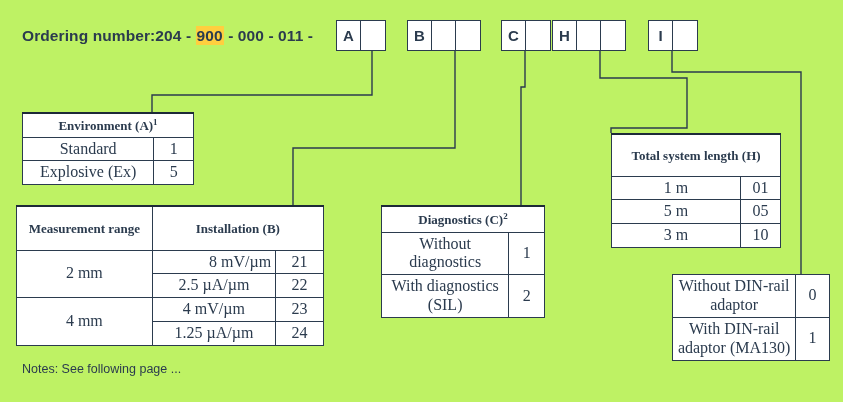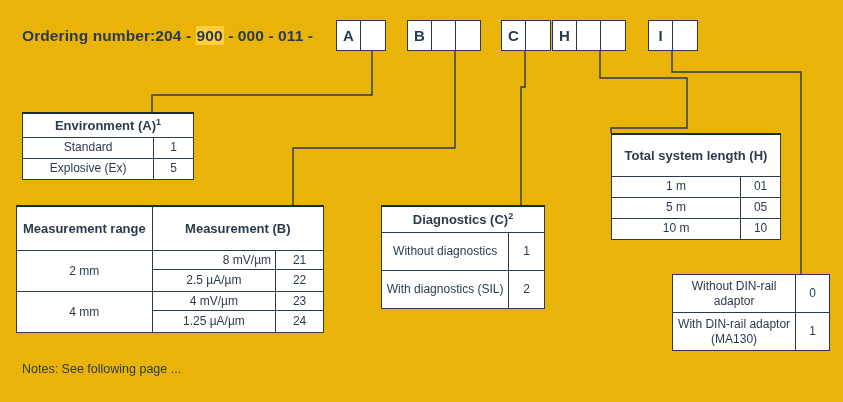--- a/index.html
+++ b/index.html
@@ -4,21 +4,21 @@
 <style>
   html, body {
     margin: 0;
     padding: 0;
     background: #ffffff;
   }
   #page {
     position: relative;
     width: 843px;
     height: 402px;
-    background: #eab308;
+    background: #bef264;
     font-family: "Liberation Sans", sans-serif;
     color: #2b3b4e;
     overflow: hidden;
   }
 
   
   #ordering-row {
     position: absolute;
     left: 22px;
     top: 21px;
@@ -62,26 +62,27 @@
     border-right: 1.6px solid #2b3b4e;
   }
   .code-cell:last-child { border-right: none; }
 
   
   .opt-table {
     position: absolute;
     border-collapse: collapse;
     background: #ffffff;
     box-sizing: border-box;
+    font-family: Liberation Serif, serif;
   }
   .opt-table td, .opt-table th {
     border: 1.2px solid #2b3b4e;
     box-sizing: border-box;
     padding: 2px 4px;
-    font-size: 12px;
+    font-size: 16px;
     color: #2b3b4e;
     text-align: center;
     vertical-align: middle;
     font-weight: normal;
     line-height: 1.18;
   }
   .opt-table th {
     font-weight: bold;
     font-size: 13px;
     border-top-width: 2px;
@@ -182,21 +183,21 @@
       <td style="height:21px;">Explosive (Ex)</td>
       <td>5</td>
     </tr>
   </tbody>
     </table>
 
   <table class="opt-table" style="left:16px; top:205px; width:308px;">
     <tbody>
         <tr>
       <th rowspan="1" style="width:136px; height:44px;">Measurement range</th>
-      <th colspan="2">Measurement (B)</th>
+      <th colspan="2">Installation (B)</th>
     </tr>
     <tr>
       <td rowspan="2" style="height:22px;">2 mm</td>
       <td style="width:124px;text-align:right;">8 mV/µm</td>
       <td style="width:48px;">21</td>
     </tr>
     <tr>
       <td style="height:22px;">2.5 µA/µm</td>
       <td>22</td>
     </tr>
@@ -237,21 +238,21 @@
     </tr>
     <tr>
       <td style="width:130px; height:21px;">1 m</td>
       <td style="width:40px;">01</td>
     </tr>
     <tr>
       <td style="height:21px;">5 m</td>
       <td>05</td>
     </tr>
     <tr>
-      <td style="height:21px;">10 m</td>
+      <td style="height:21px;">3 m</td>
       <td>10</td>
     </tr>
   </tbody>
     </table>
 
   <table class="opt-table" style="left:672px; top:274px; width:158px;">
     <tbody>
     <tr>
       <td style="width:124px; height:38px;">Without DIN-rail adaptor</td>
       <td style="width:34px;">0</td>

